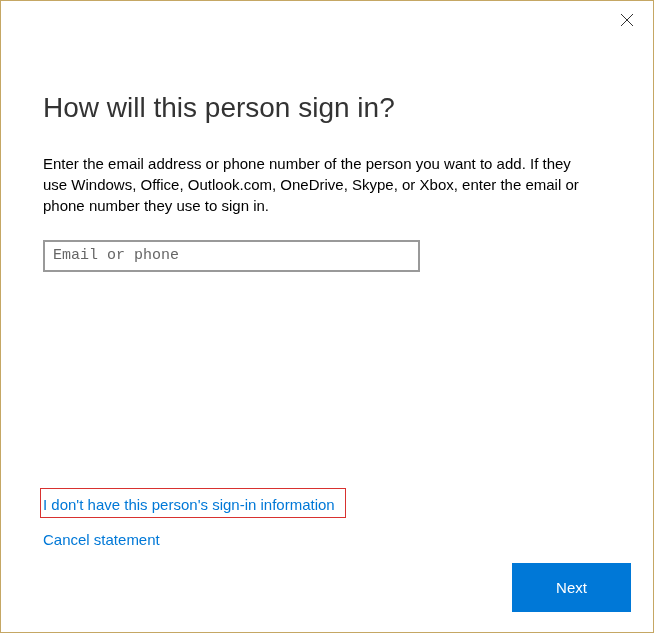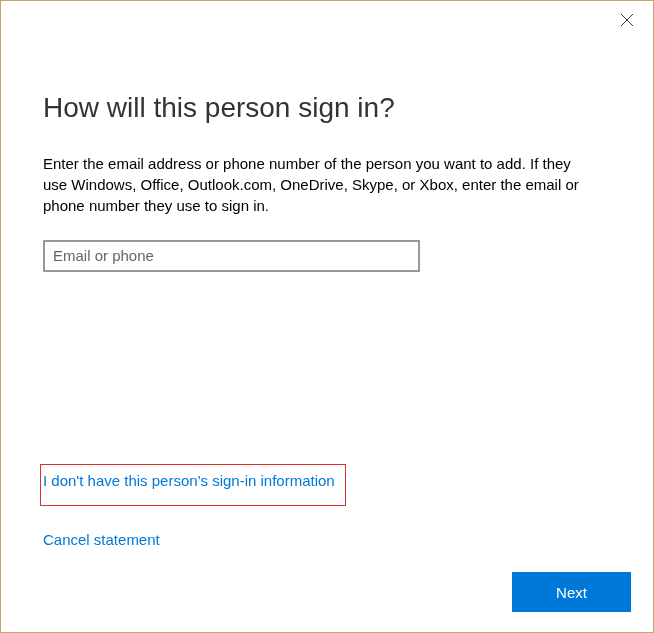--- a/index.html
+++ b/index.html
@@ -47,21 +47,21 @@
       line-height: 1.4;
       margin-bottom: 24px;
       max-width: 560px;
     }
     .input-field {
       width: 377px;
       height: 32px;
       border: 2px solid #999;
       padding: 4px 8px;
       font-size: 15px;
-      font-family: Liberation Sans, sans-serif;
+      font-family: Liberation Mono, monospace;
       color: #a21caf;
       outline: none;
     }
     .input-field::placeholder {
       color: #666;
     }
     .bottom-links {
       position: absolute;
       left: 42px;
       bottom: 80px;
@@ -70,34 +70,34 @@
       display: block;
       font-size: 15px;
       color: #0078d7;
       text-decoration: none;
       cursor: pointer;
       line-height: 1.6;
       width: fit-content;
     }
     .link-highlighted {
       border: 1px solid #d8312f;
-      padding: 4px 10px 12px 2px;
-      margin-bottom: 22px;
+      padding: 4px 10px 0 2px;
+      margin-bottom: 10px;
       margin-left: -3px;
     }
     .button-row {
       position: absolute;
       bottom: 20px;
       right: 22px;
       display: flex;
       gap: 6px;
     }
     .btn {
       width: 119px;
-      height: 40px;
+      height: 49px;
       border: none;
       font-size: 15px;
       font-family: inherit;
       cursor: pointer;
       text-align: center;
     }
     .btn-primary {
       background: #0078d7;
       color: #fff;
     }

